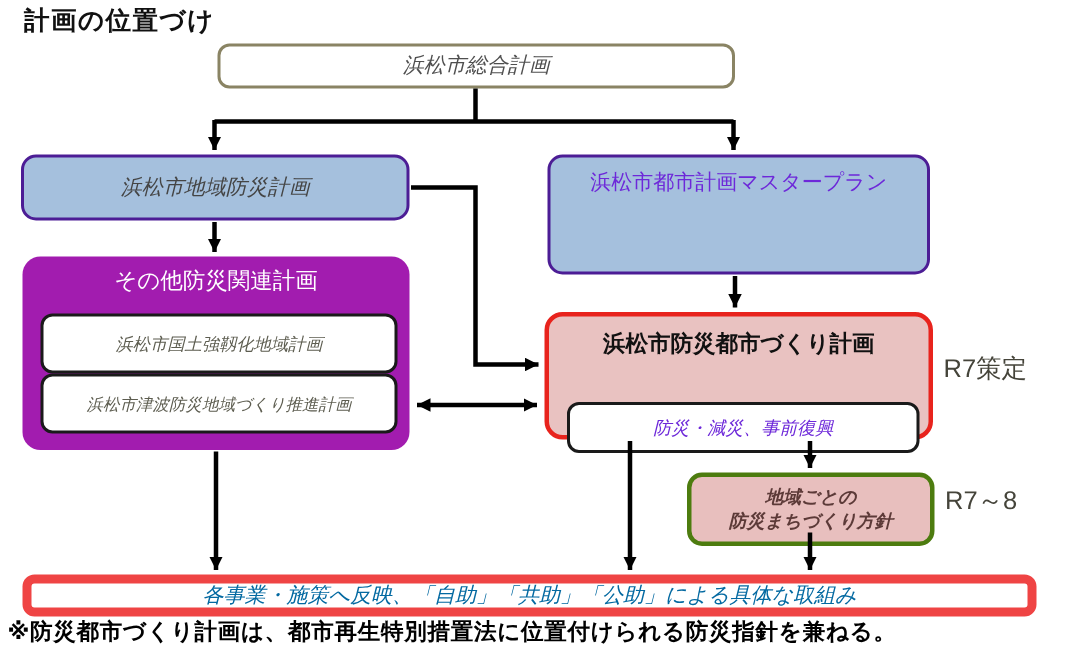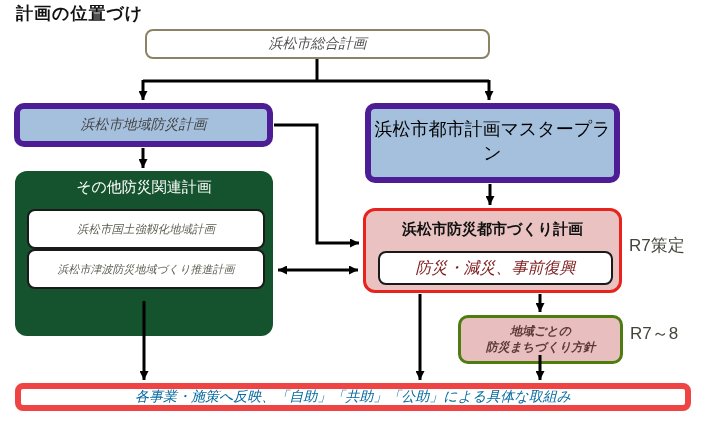--- a/index.html
+++ b/index.html
@@ -8,36 +8,36 @@
   .abs { position: absolute; box-sizing: border-box; }
   .ctr { display: flex; align-items: center; justify-content: center; text-align: center; font-style: italic; }
 
   .page-title { left: 16px; top: 2px; font-size: 17px; font-weight: bold; color: #111111; letter-spacing: 1px; }
 
   .arrows { left: 0; top: 0; width: 710px; height: 437px; pointer-events: none; z-index: 5; }
 
   .box { box-sizing: border-box; }
   .box-sogo { left: 145px; top: 29px; width: 345px; height: 30px; background: #ffffff;
               border: 2px solid #8a8464; border-radius: 8px; font-size: 14px; color: #4f4f4f; }
-  .box-blue { background: #a5c0dd; border: 6px solid #4c1d95; border-radius: 10px; color: #454545; }
+  .box-blue { background: #a5c0dd; border: 2px solid #4c1d95; border-radius: 10px; color: #454545; }
   .box-blue-left { left: 14px; top: 103px; width: 259px; height: 44px; font-size: 14px; }
   .box-blue-right { left: 365px; top: 103px; width: 255px; height: 80px; }
-  .box-blue-right .blue-title { position: absolute; left: 0; right: 0; top: 8px; text-align: center; font-size: 18px; color: #000000; }
+  .box-blue-right .blue-title { position: absolute; left: 0; right: 0; top: 8px; text-align: center; font-size: 14px; color: #6d28d9; }
   .inner-white { position: absolute; background: #ffffff; border: 2px solid #1a1a1a; border-radius: 8px; }
   .inner-master { left: 13px; top: 37px; width: 228px; height: 30px; font-size: 11px; color: #666055; }
 
-  .box-gray { left: 15px; top: 171px; width: 258px; height: 165px; background: #14532d; border-radius: 12px; }
+  .box-gray { left: 15px; top: 171px; width: 258px; height: 129px; background: #a21caf; border-radius: 12px; }
   .gray-title { position: absolute; left: 0; right: 0; top: 7px; text-align: center; font-size: 15px; color: #ffffff; }
   .inner-g1 { left: 12px; top: 38px; width: 234px; height: 36px; font-size: 11.5px; color: #5d5d50; }
   .inner-g2 { left: 12px; top: 78px; width: 234px; height: 36px; font-size: 11px; color: #5d5d50; }
 
   .box-red { left: 363px; top: 208px; width: 259px; height: 85px; background: #e9c2c1;
              border: 3px solid #e8231d; border-radius: 12px; }
   .red-title { position: absolute; left: 0; right: 0; top: 9px; text-align: center; font-size: 15px; font-weight: bold; color: #111111; }
-  .inner-red { left: 12px; top: 40px; width: 231px; height: 30px; font-size: 16px; color: #7f1d1d; }
+  .inner-red { left: 12px; top: 57px; width: 231px; height: 30px; font-size: 12px; color: #6d28d9; }
 
   .box-pink { left: 458px; top: 315px; width: 165px; height: 49px; background: #e8bfbe;
               border: 3px solid #4d7c0f; border-radius: 10px; font-size: 12px; font-weight: bold;
               color: #5c3a38; line-height: 1.3; }
   .box-pink .ln { display: block; }
 
   .r7-label { font-size: 17px; color: #45443a; white-space: nowrap; }
   .r7-a { left: 629px; top: 234px; }
   .r7-b { left: 630px; top: 322px; }
 
@@ -110,14 +110,15 @@
       <span class="ln">地域ごとの</span>
       <span class="ln">防災まちづくり方針</span>
     </div>
   </div>
   <div class="abs r7-label r7-b">R7～8</div>
 
   <div class="abs ctr box box-bottom">
     <span>各事業・施策へ反映、「自助」「共助」「公助」による具体な取組み</span>
   </div>
 
+  <div class="abs footnote">※防災都市づくり計画は、都市再生特別措置法に位置付けられる防災指針を兼ねる。</div>
 
 </div>
 
 </body></html>

